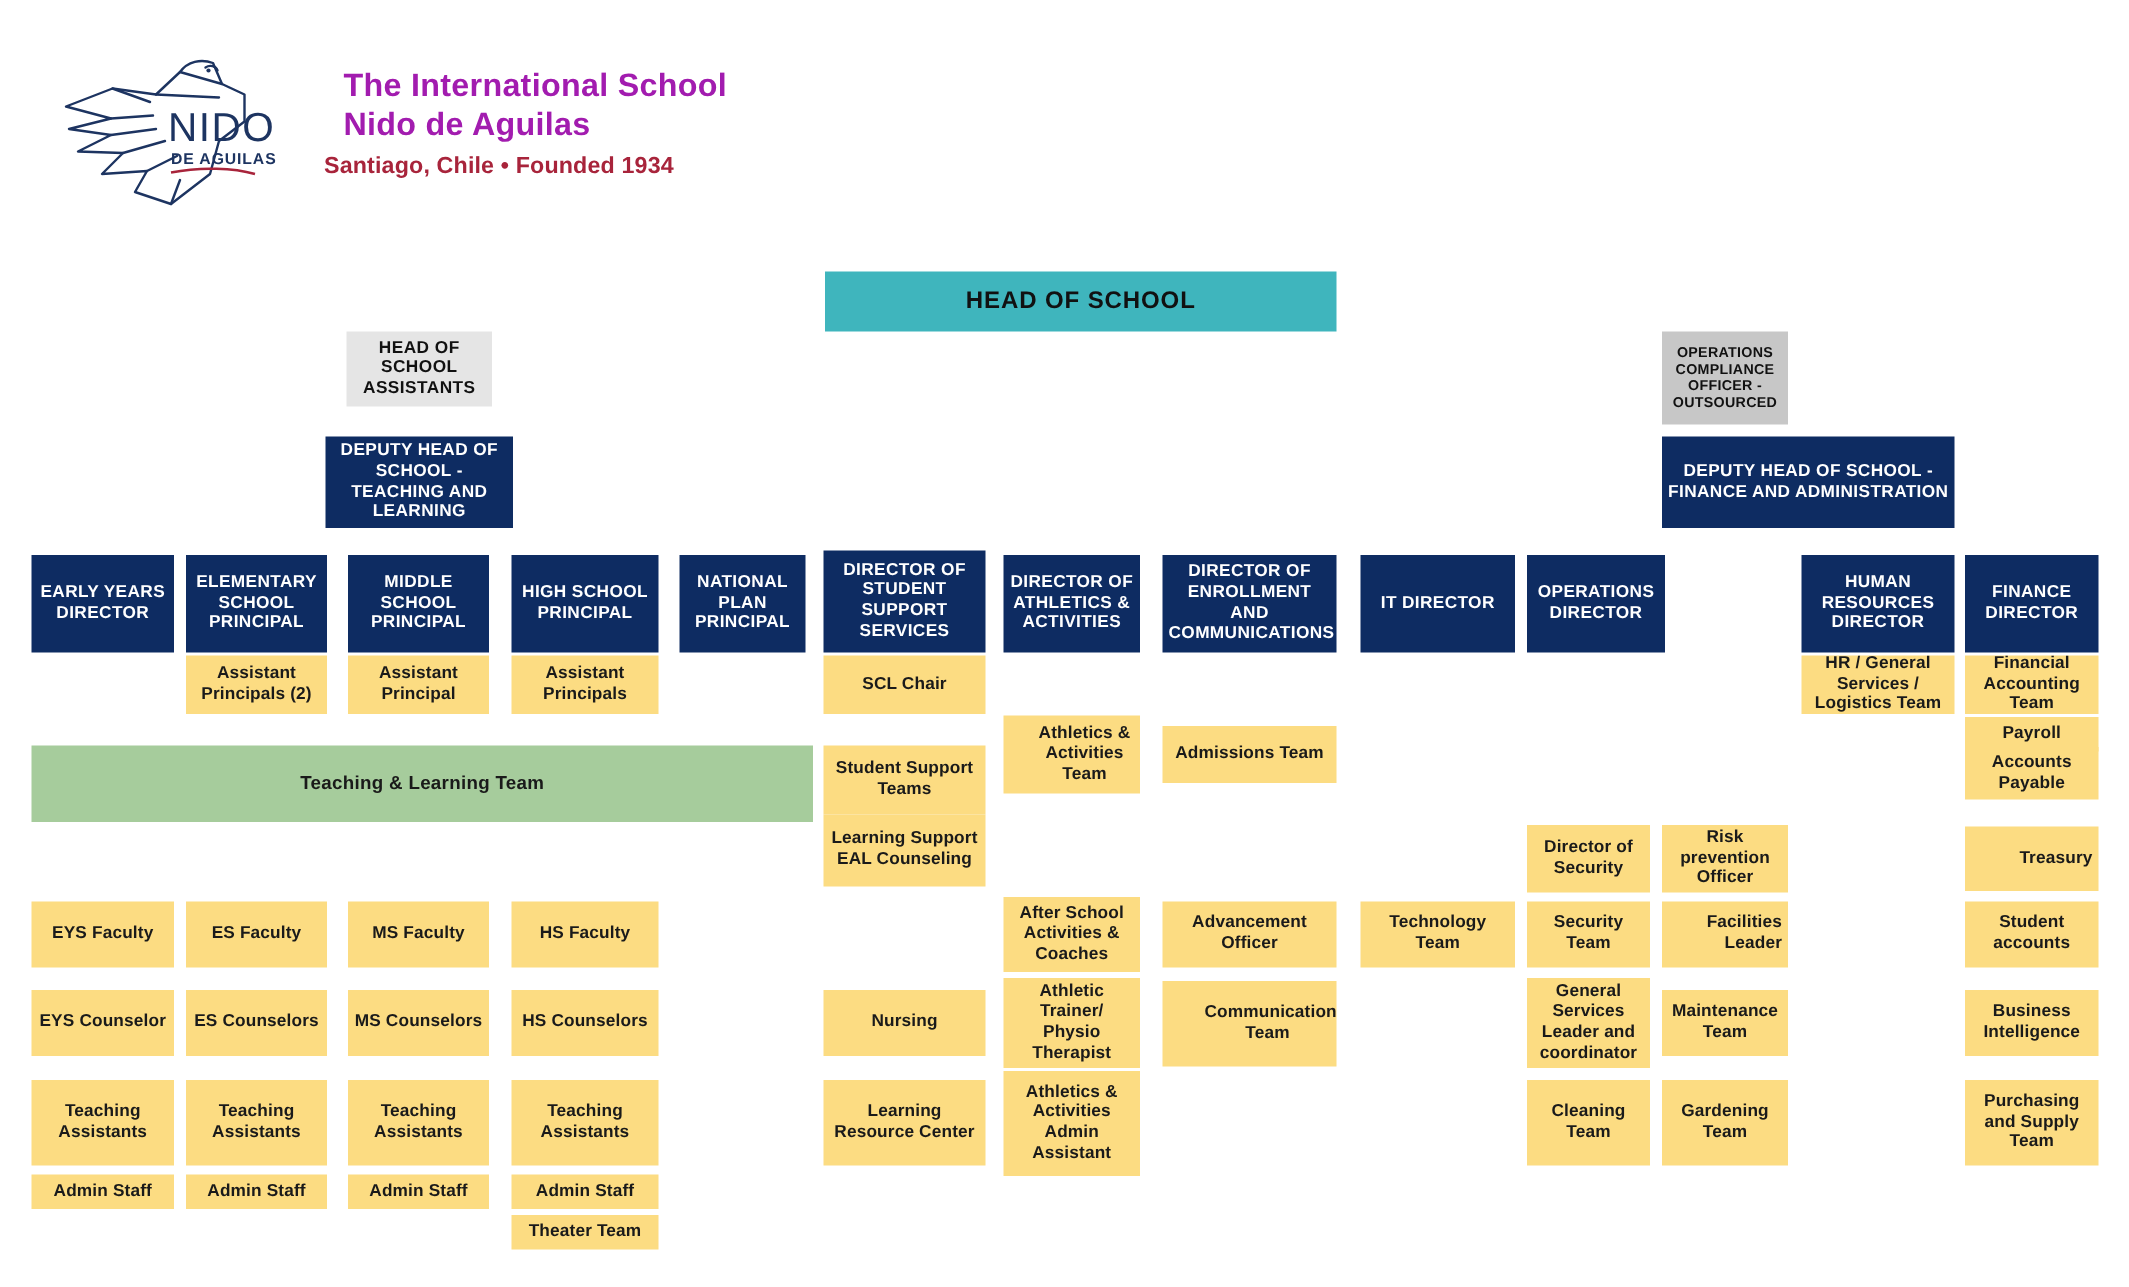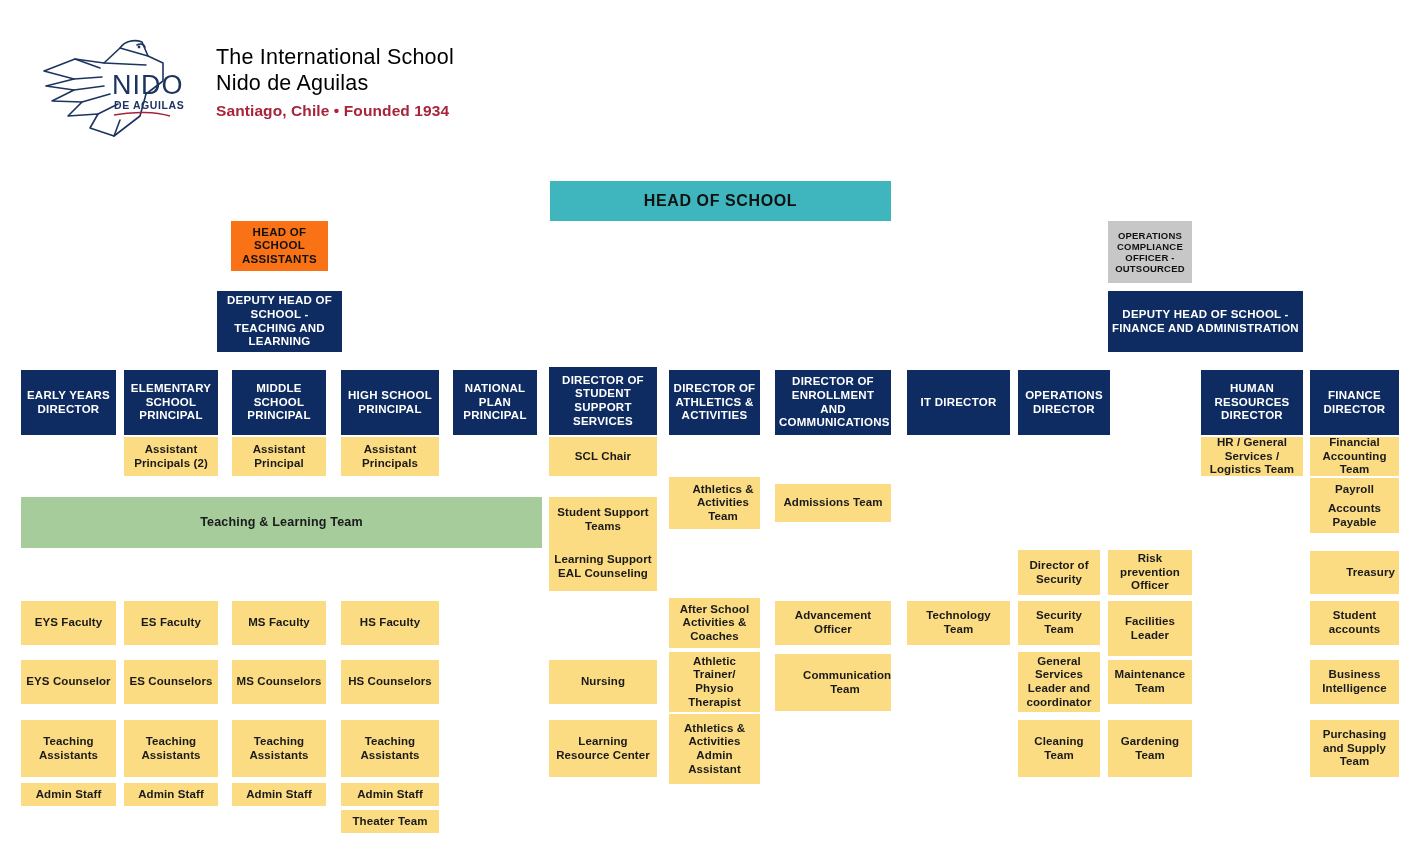--- a/index.html
+++ b/index.html
@@ -36,24 +36,25 @@
   .logo-text {
     position: absolute;
     left: 186px;
     top: 14px;
     width: 290px;
   }
   .logo-line1, .logo-line2 {
     font-family: "Liberation Sans", sans-serif;
     font-size: 21.5px;
     line-height: 26px;
-    color: #000000;
-    font-weight: 400;
+    color: #a21caf;
+    font-weight: 700;
     letter-spacing: 0.2px;
     white-space: nowrap;
+    margin-left: 13px;
   }
   .logo-line3 {
     font-family: "Liberation Sans", sans-serif;
     font-size: 15.5px;
     line-height: 22px;
     color: #a8243b;
     font-weight: bold;
     letter-spacing: 0.1px;
     margin-top: 4px;
     white-space: nowrap;
@@ -74,21 +75,21 @@
   }
   .box span { display: block; width: 100%; }
 
   .navy {
     background: #0e2c62;
     color: #ffffff;
     font-size: 11.5px;
     letter-spacing: 0.25px;
   }
   .teal {
-    background: #f97316;
+    background: #e5e5e5;
     color: #111111;
     font-size: 11.5px;
     letter-spacing: 0.3px;
   }
   .teal-big {
     background: #3fb5bd;
     color: #111111;
     font-size: 16px;
     letter-spacing: 0.6px;
   }
@@ -258,21 +259,21 @@
       </div>
       <div class="box yellow" style="left: 775px; top: 601px; width: 116px; height: 44px;">
         <span>Advancement Officer</span>
       </div>
       <div class="box yellow" style="left: 907px; top: 601px; width: 103px; height: 44px;">
         <span>Technology Team</span>
       </div>
       <div class="box yellow" style="left: 1018px; top: 601px; width: 82px; height: 44px;">
         <span>Security Team</span>
       </div>
-      <div class="box yellow" style="left: 1108px; top: 601px; width: 84px; height: 55px;">
+      <div class="box yellow" style="left: 1108px; top: 601px; width: 84px; height: 44px; text-align: right;">
         <span>Facilities Leader</span>
       </div>
       <div class="box yellow" style="left: 1310px; top: 551px; width: 89px; height: 43px; text-align: right;">
         <span>Treasury</span>
       </div>
       <div class="box yellow" style="left: 1310px; top: 601px; width: 89px; height: 44px;">
         <span>Student accounts</span>
       </div>
       <div class="box yellow" style="left: 21px; top: 660px; width: 95px; height: 44px;">
         <span>EYS Counselor</span>

